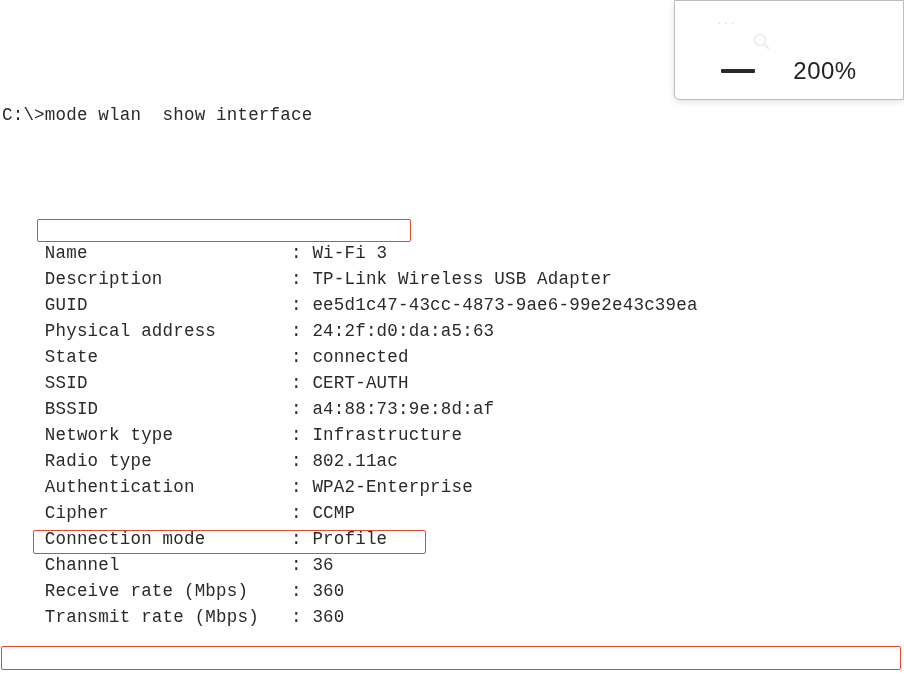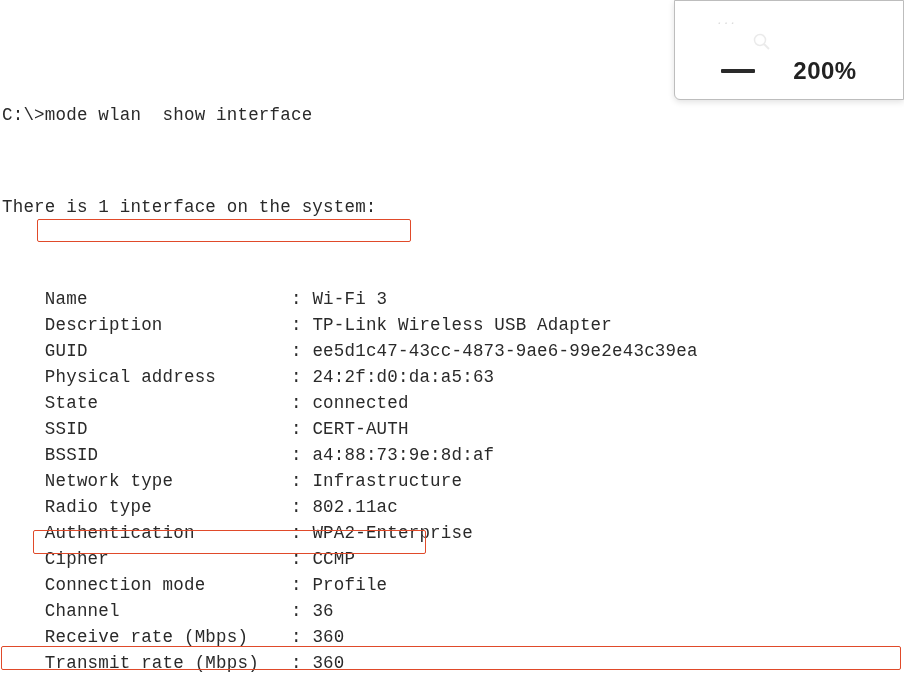--- a/index.html
+++ b/index.html
@@ -51,21 +51,20 @@
       color: #dcdcdc;
       letter-spacing: 2px;
       font-style: italic;
     }
     .magnifier-bottom {
       height: 56px;
       display: flex;
       align-items: center;
       justify-content: center;
       gap: 38px;
-      font-weight: bold;
     }
     .zoom-minus {
       width: 34px; height: 4px;
       background: #2a2a2a;
       border-radius: 1px;
     }
     .zoom-value {
       font-family: "Segoe UI", Arial, sans-serif;
       font-size: 24px;
       color: #222;
@@ -83,21 +82,20 @@
     .box-eap { top: 646px; left: 1px; width: 900px; height: 24px; }
   </style>
 </head>
 <body>
 
 
 
 <div class="terminal">
 <div class="line"><span>C:\&gt;</span><span>mode wlan  show interface</span></div>
 <div class="line"> </div>
-<div class="line">There is 1 interface on the system:</div>
 <div class="line"> </div>
 <div id="fields-container"><div class="line"><span>    </span><span>Name                  </span><span> : </span><span>Wi-Fi 3</span></div><div class="line"><span>    </span><span>Description           </span><span> : </span><span>TP-Link Wireless USB Adapter</span></div><div class="line"><span>    </span><span>GUID                  </span><span> : </span><span>ee5d1c47-43cc-4873-9ae6-99e2e43c39ea</span></div><div class="line"><span>    </span><span>Physical address      </span><span> : </span><span>24:2f:d0:da:a5:63</span></div><div class="line"><span>    </span><span>State                 </span><span> : </span><span>connected</span></div><div class="line"><span>    </span><span>SSID                  </span><span> : </span><span>CERT-AUTH</span></div><div class="line"><span>    </span><span>BSSID                 </span><span> : </span><span>a4:88:73:9e:8d:af</span></div><div class="line"><span>    </span><span>Network type          </span><span> : </span><span>Infrastructure</span></div><div class="line"><span>    </span><span>Radio type            </span><span> : </span><span>802.11ac</span></div><div class="line"><span>    </span><span>Authentication        </span><span> : </span><span>WPA2-Enterprise</span></div><div class="line"><span>    </span><span>Cipher                </span><span> : </span><span>CCMP</span></div><div class="line"><span>    </span><span>Connection mode       </span><span> : </span><span>Profile</span></div><div class="line"><span>    </span><span>Channel               </span><span> : </span><span>36</span></div><div class="line"><span>    </span><span>Receive rate (Mbps)   </span><span> : </span><span>360</span></div><div class="line"><span>    </span><span>Transmit rate (Mbps)  </span><span> : </span><span>360</span></div><div class="line"></div></div>
 
 
 
 
 
 
 </div>
 

